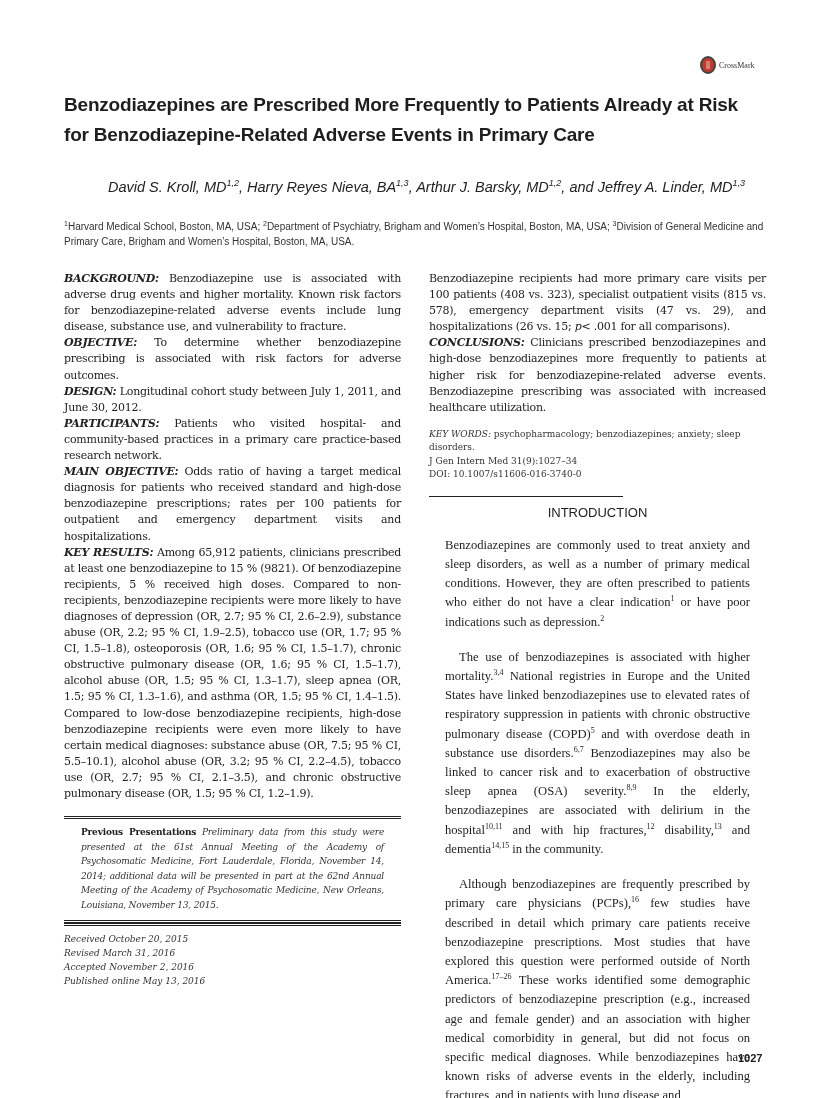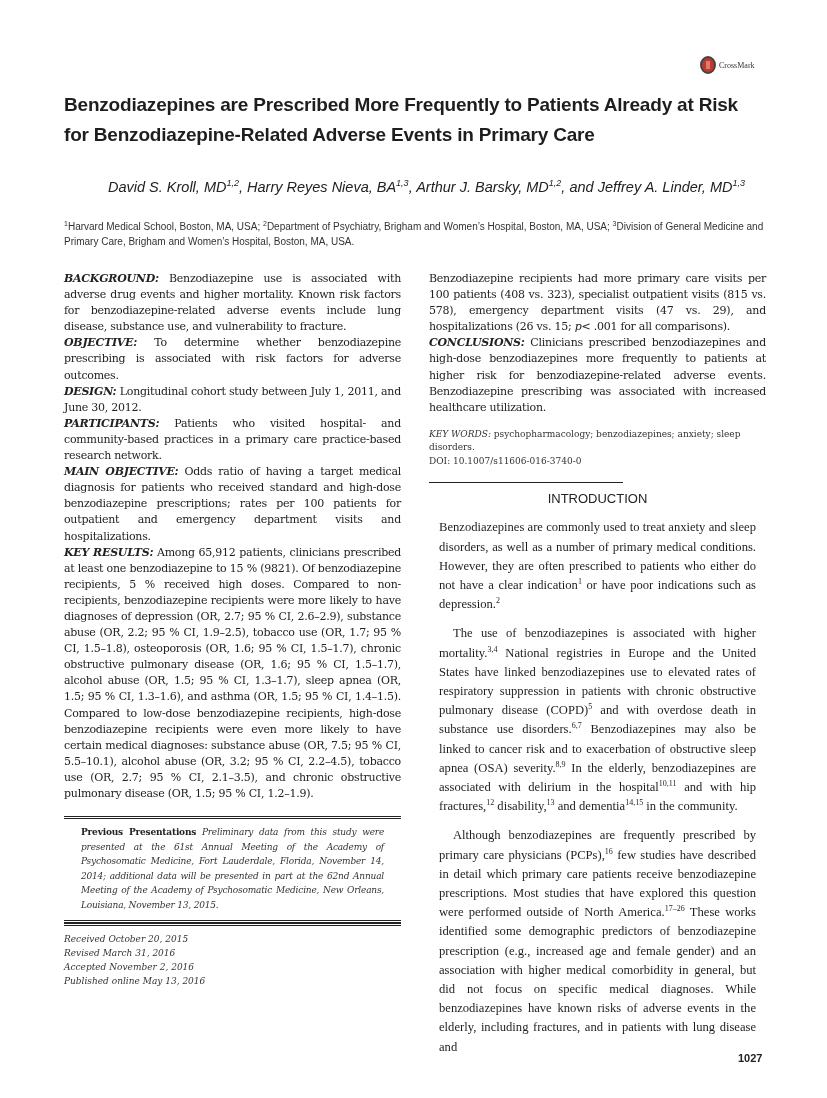--- a/index.html
+++ b/index.html
@@ -21,21 +21,21 @@
   .abs b { font-style: italic; }
   .rule2 { border-top: 3px double #222; height: 0; margin: 0; }
   .note { font-family: "DejaVu Serif", serif; font-style: italic; font-size: 9px; line-height: 14.5px; text-align: justify; color: #333; margin: 6px 17px 8px; letter-spacing: -0.2px; }
   .note b { font-style: normal; font-weight: bold; color: #222; }
   .dates { font-family: "DejaVu Serif", serif; font-style: italic; font-size: 9px; line-height: 14px; color: #333; margin-top: 6px; }
   .kw { font-family: "DejaVu Serif", serif; font-size: 9px; line-height: 13.5px; color: #333; margin-top: 12px; }
   .kw i { font-style: italic; }
   .short-rule { width: 194px; border-top: 1px solid #222; margin-top: 14px; }
   .intro-head { font-family: "Liberation Sans", sans-serif; font-size: 13px; text-align: center; margin: 8px 0 12px; color: #222; }
   .body-text { font-family: "Liberation Serif", serif; font-size: 12.6px; line-height: 19.2px; text-align: justify; color: #1e1e1e; }
-  .body-text p { margin: 10px; }
+  .body-text p { margin: 16px; }
   .body-text p + p { text-indent: 14px; }
   .body-text sup { font-size: 8px; line-height: 0; }
   .page-num { position: absolute; left: 738px; top: 1052px; font-family: "Liberation Sans", sans-serif; font-weight: bold; font-size: 11px; color: #222; text-align: center; }
 </style>
 </head>
 <body>
 
 <div class="crossmark">
   <span class="cm-badge"></span>
   <span class="cm-text">CrossMark</span>
@@ -71,20 +71,21 @@
 </div>
 
 <div class="col col-right">
   <div class="abs">
     <p><span>Benzodiazepine recipients had more primary care visits per 100 patients (408 vs. 323), specialist outpatient visits (815 vs. 578), emergency department visits (47 vs. 29), and hospitalizations (26 vs. 15; </span><i>p</i><span>&lt; .001 for all comparisons).</span></p>
     <p><b>CONCLUSIONS:</b><span> Clinicians prescribed benzodiazepines and high-dose benzodiazepines more frequently to patients at higher risk for benzodiazepine-related adverse events. Benzodiazepine prescribing was associated with increased healthcare utilization.</span></p>
   </div>
 
   <div class="kw">
     <div><i>KEY WORDS:</i><span> psychopharmacology; benzodiazepines; anxiety; sleep disorders.</span></div>
+    <div>J Gen Intern Med 31(9):1027–34</div>
     <div>DOI: 10.1007/s11606-016-3740-0</div>
   </div>
   <div class="short-rule"></div>
 
   <div class="intro-head">INTRODUCTION</div>
   <div class="body-text">
     <p id="p1">Benzodiazepines are commonly used to treat anxiety and sleep disorders, as well as a number of primary medical conditions. However, they are often prescribed to patients who either do not have a clear indication<sup>1</sup> or have poor indications such as depression.<sup>2</sup></p>
     <p id="p2">The use of benzodiazepines is associated with higher mortality.<sup>3,4</sup> National registries in Europe and the United States have linked benzodiazepines use to elevated rates of respiratory suppression in patients with chronic obstructive pulmonary disease (COPD)<sup>5</sup> and with overdose death in substance use disorders.<sup>6,7</sup> Benzodiazepines may also be linked to cancer risk and to exacerbation of obstructive sleep apnea (OSA) severity.<sup>8,9</sup> In the elderly, benzodiazepines are associated with delirium in the hospital<sup>10,11</sup> and with hip fractures,<sup>12</sup> disability,<sup>13</sup> and dementia<sup>14,15</sup> in the community.</p>
     <p id="p3">Although benzodiazepines are frequently prescribed by primary care physicians (PCPs),<sup>16</sup> few studies have described in detail which primary care patients receive benzodiazepine prescriptions. Most studies that have explored this question were performed outside of North America.<sup>17–26</sup> These works identified some demographic predictors of benzodiazepine prescription (e.g., increased age and female gender) and an association with higher medical comorbidity in general, but did not focus on specific medical diagnoses. While benzodiazepines have known risks of adverse events in the elderly, including fractures, and in patients with lung disease and</p>
   </div>

